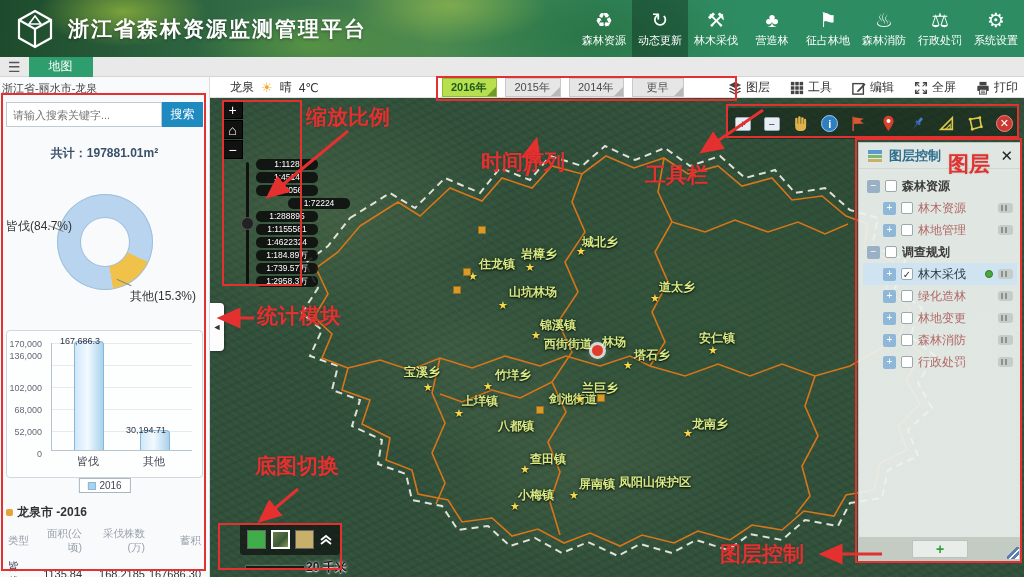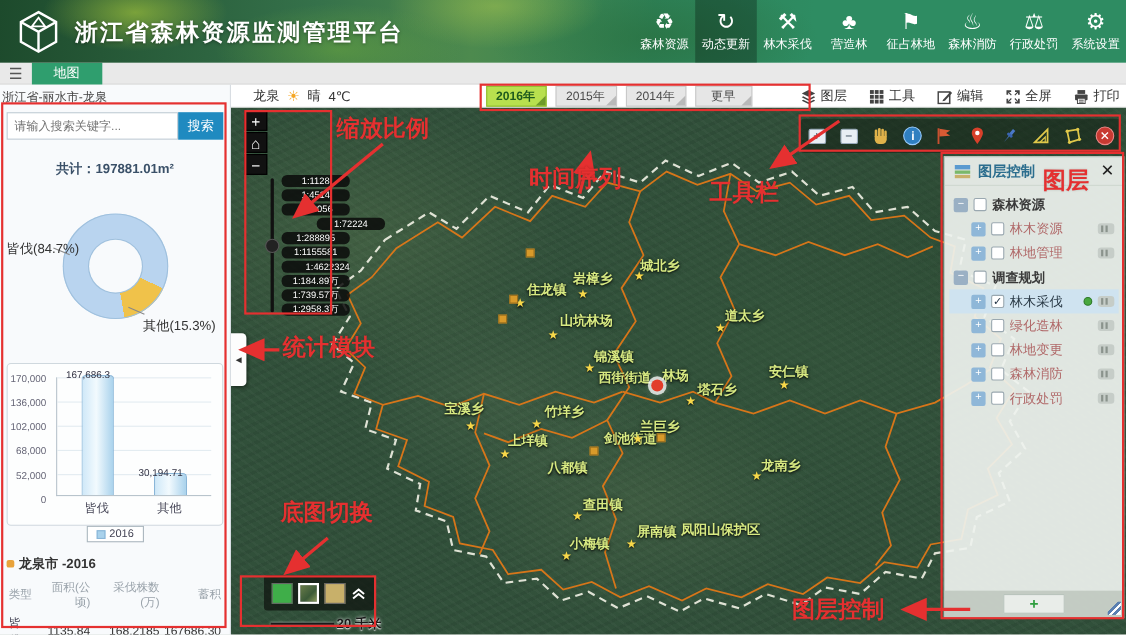--- a/index.html
+++ b/index.html
@@ -261,21 +261,21 @@
       <div class="pie-wrap">
         <div class="donut"></div>
         <div class="pie-line1"></div>
         <div class="pie-line2"></div>
         <div class="pie-lab1">皆伐(84.7%)</div>
         <div class="pie-lab2">其他(15.3%)</div>
       </div>
 
       <div class="barchart">
         <span class="bc-ytick" style="top:12px;  right:160px;">170,000</span>
-        <span class="bc-ytick" style="top:34px;  right:160px;">136,000</span>
+        <span class="bc-ytick" style="top:24px;  right:160px;">136,000</span>
         <span class="bc-ytick" style="top:56px;  right:160px;">102,000</span>
         <span class="bc-ytick" style="top:78px;  right:160px;">68,000</span>
         <span class="bc-ytick" style="top:100px; right:160px;">52,000</span>
         <span class="bc-ytick" style="top:122px; right:160px;">0</span>
         <div class="bc-plot">
           <div class="bc-grid" style="top:0;"></div>
             <div class="bc-grid" style="top:22px;"></div>
           <div class="bc-grid" style="top:44px;"></div>
             <div class="bc-grid" style="top:66px;"></div>
           <div class="bc-grid" style="top:88px;"></div>
@@ -416,21 +416,21 @@
           <div class="zbtn">−</div>
           <div class="zslider">
             <div class="zhandle"></div>
           </div>
           <div class="zscale" style="top:59px;">1:1128</div>
           <div class="zscale" style="top:72px;">1:4514</div>
           <div class="zscale" style="top:85px;">1:18056</div>
           <div class="zscale" style="top:98px;margin-left:32px;">1:72224</div>
           <div class="zscale" style="top:111px;">1:288895</div>
           <div class="zscale" style="top:124px;">1:1155581</div>
-          <div class="zscale" style="top:137px;text-align:right;">1:4622324</div>
+          <div class="zscale" style="top:137px;">1:4622324</div>
           <div class="zscale" style="top:150px;">1:184.89万</div>
           <div class="zscale" style="top:163px;">1:739.57万</div>
           <div class="zscale" style="top:176px;">1:2958.3万</div>
         </div>
 
         <div class="collapse-handle">◄</div>
 
         <div class="town" style="left:287px; top:166px;">住龙镇</div>
         <span class="tstar" style="left:263px; top:178px;">★</span>
         <div class="town" style="left:329px; top:156px;">岩樟乡</div>

